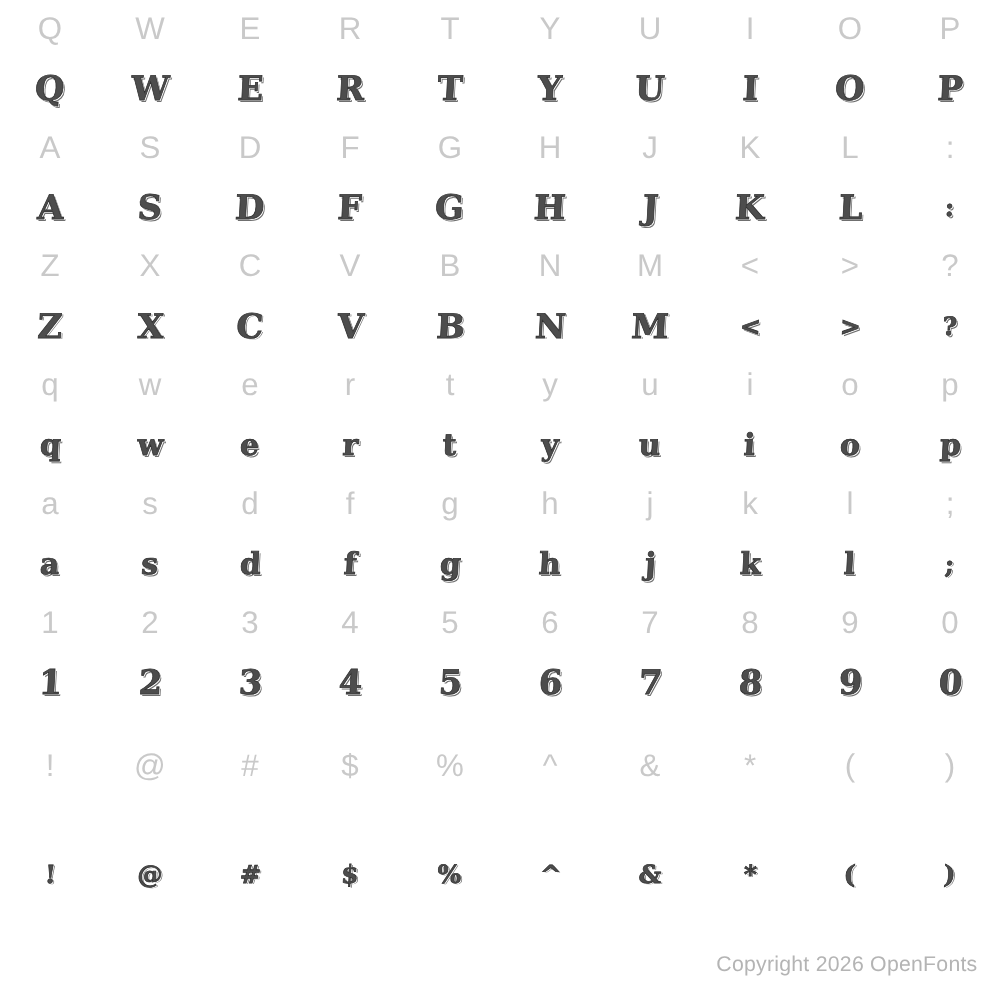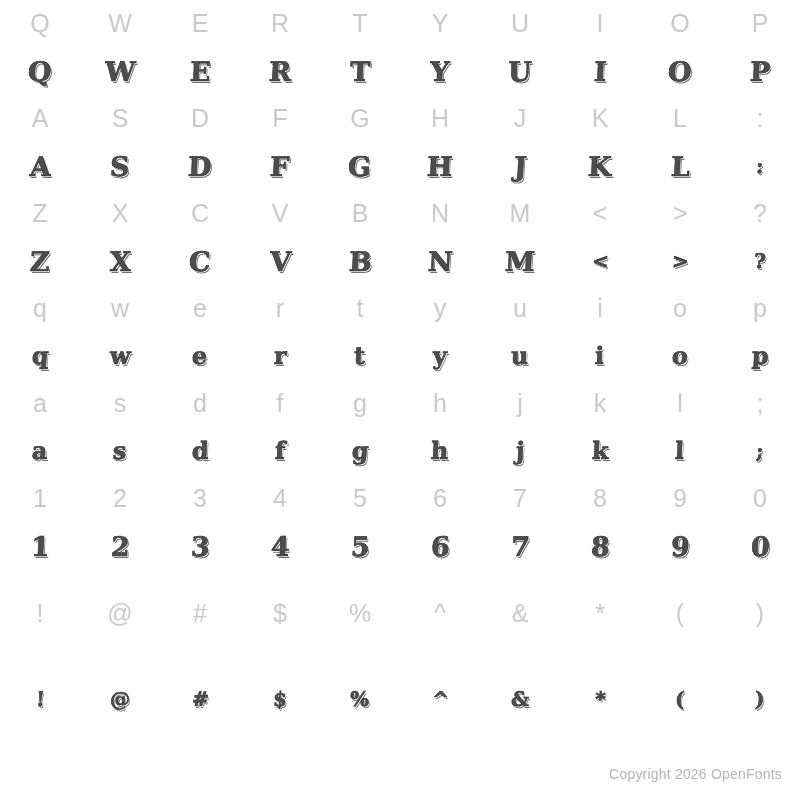--- a/index.html
+++ b/index.html
@@ -60,21 +60,21 @@
     font-size: 24px;
   }
   .glyph-tiny {
     font-size: 20px;
   }
   #copyright {
     position: absolute;
     right: 18px;
     bottom: 18px;
     color: #b4b4b4;
-    font-size: 14px;
+    font-size: 17px;
     font-family: "Liberation Sans", sans-serif;
     letter-spacing: 0.2px;
   }
 </style>
 </head>
 <body>
 
 <div id="sheet">
   <div id="grid">
       <div class="cell">

